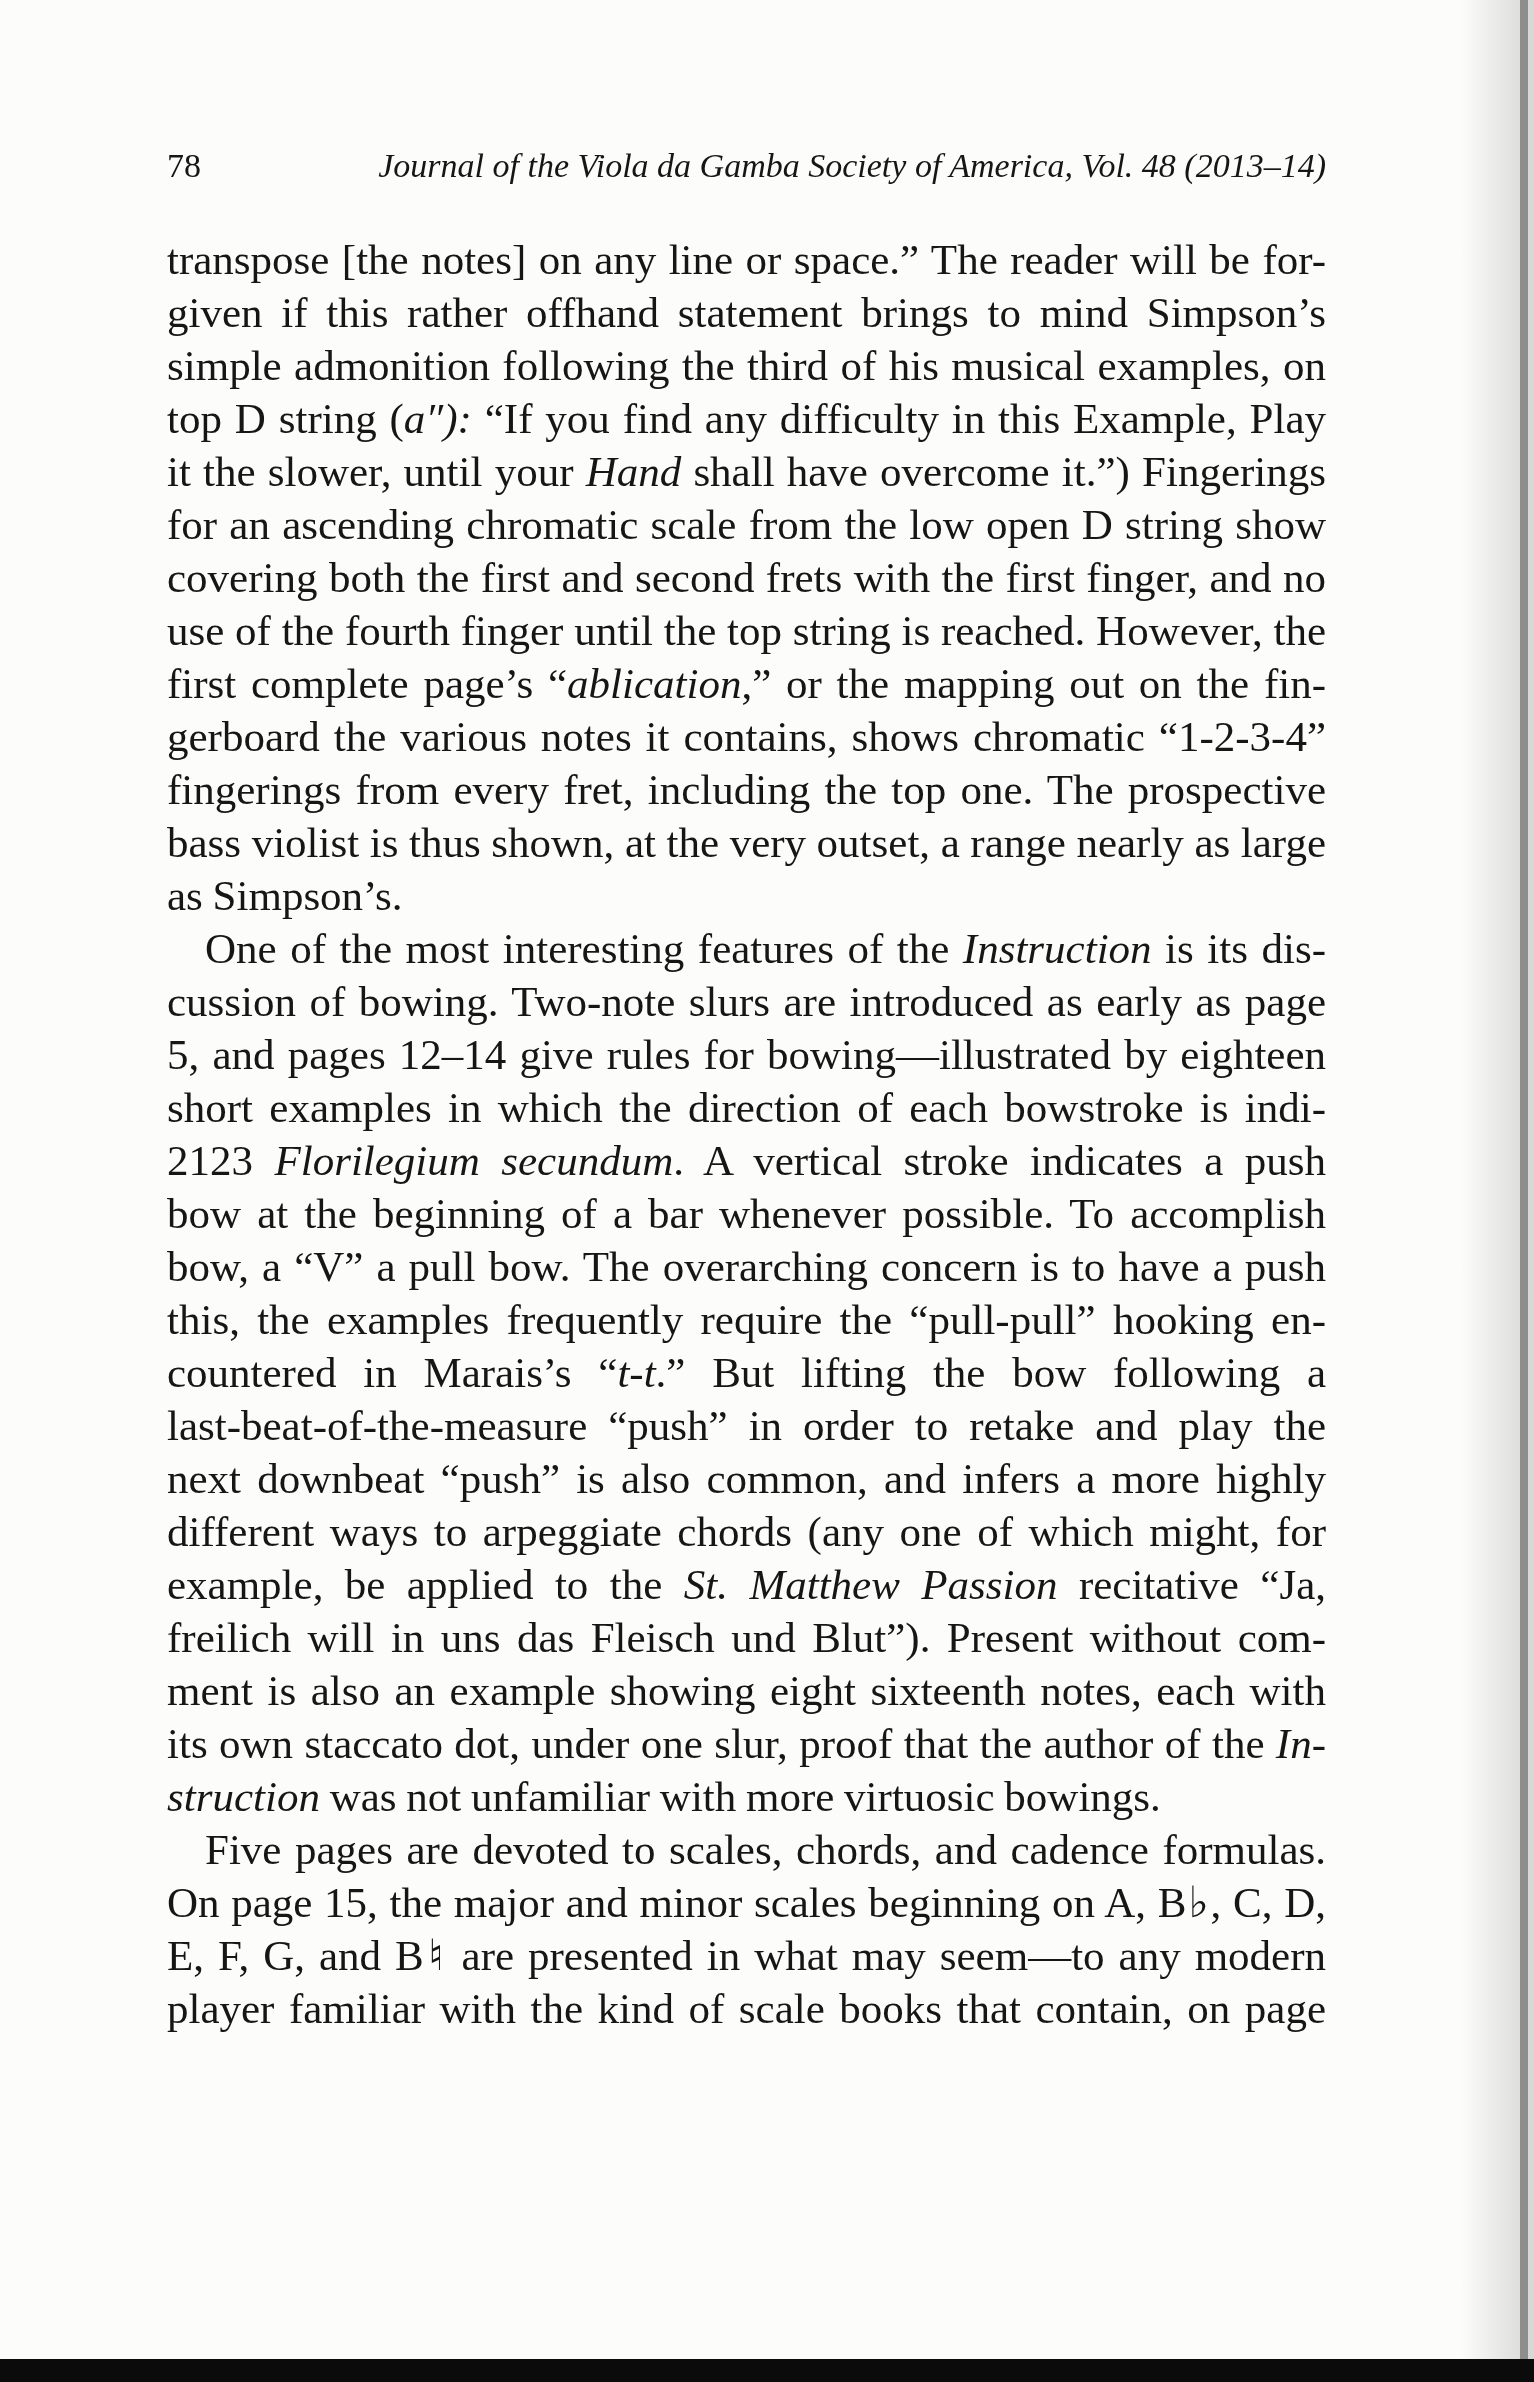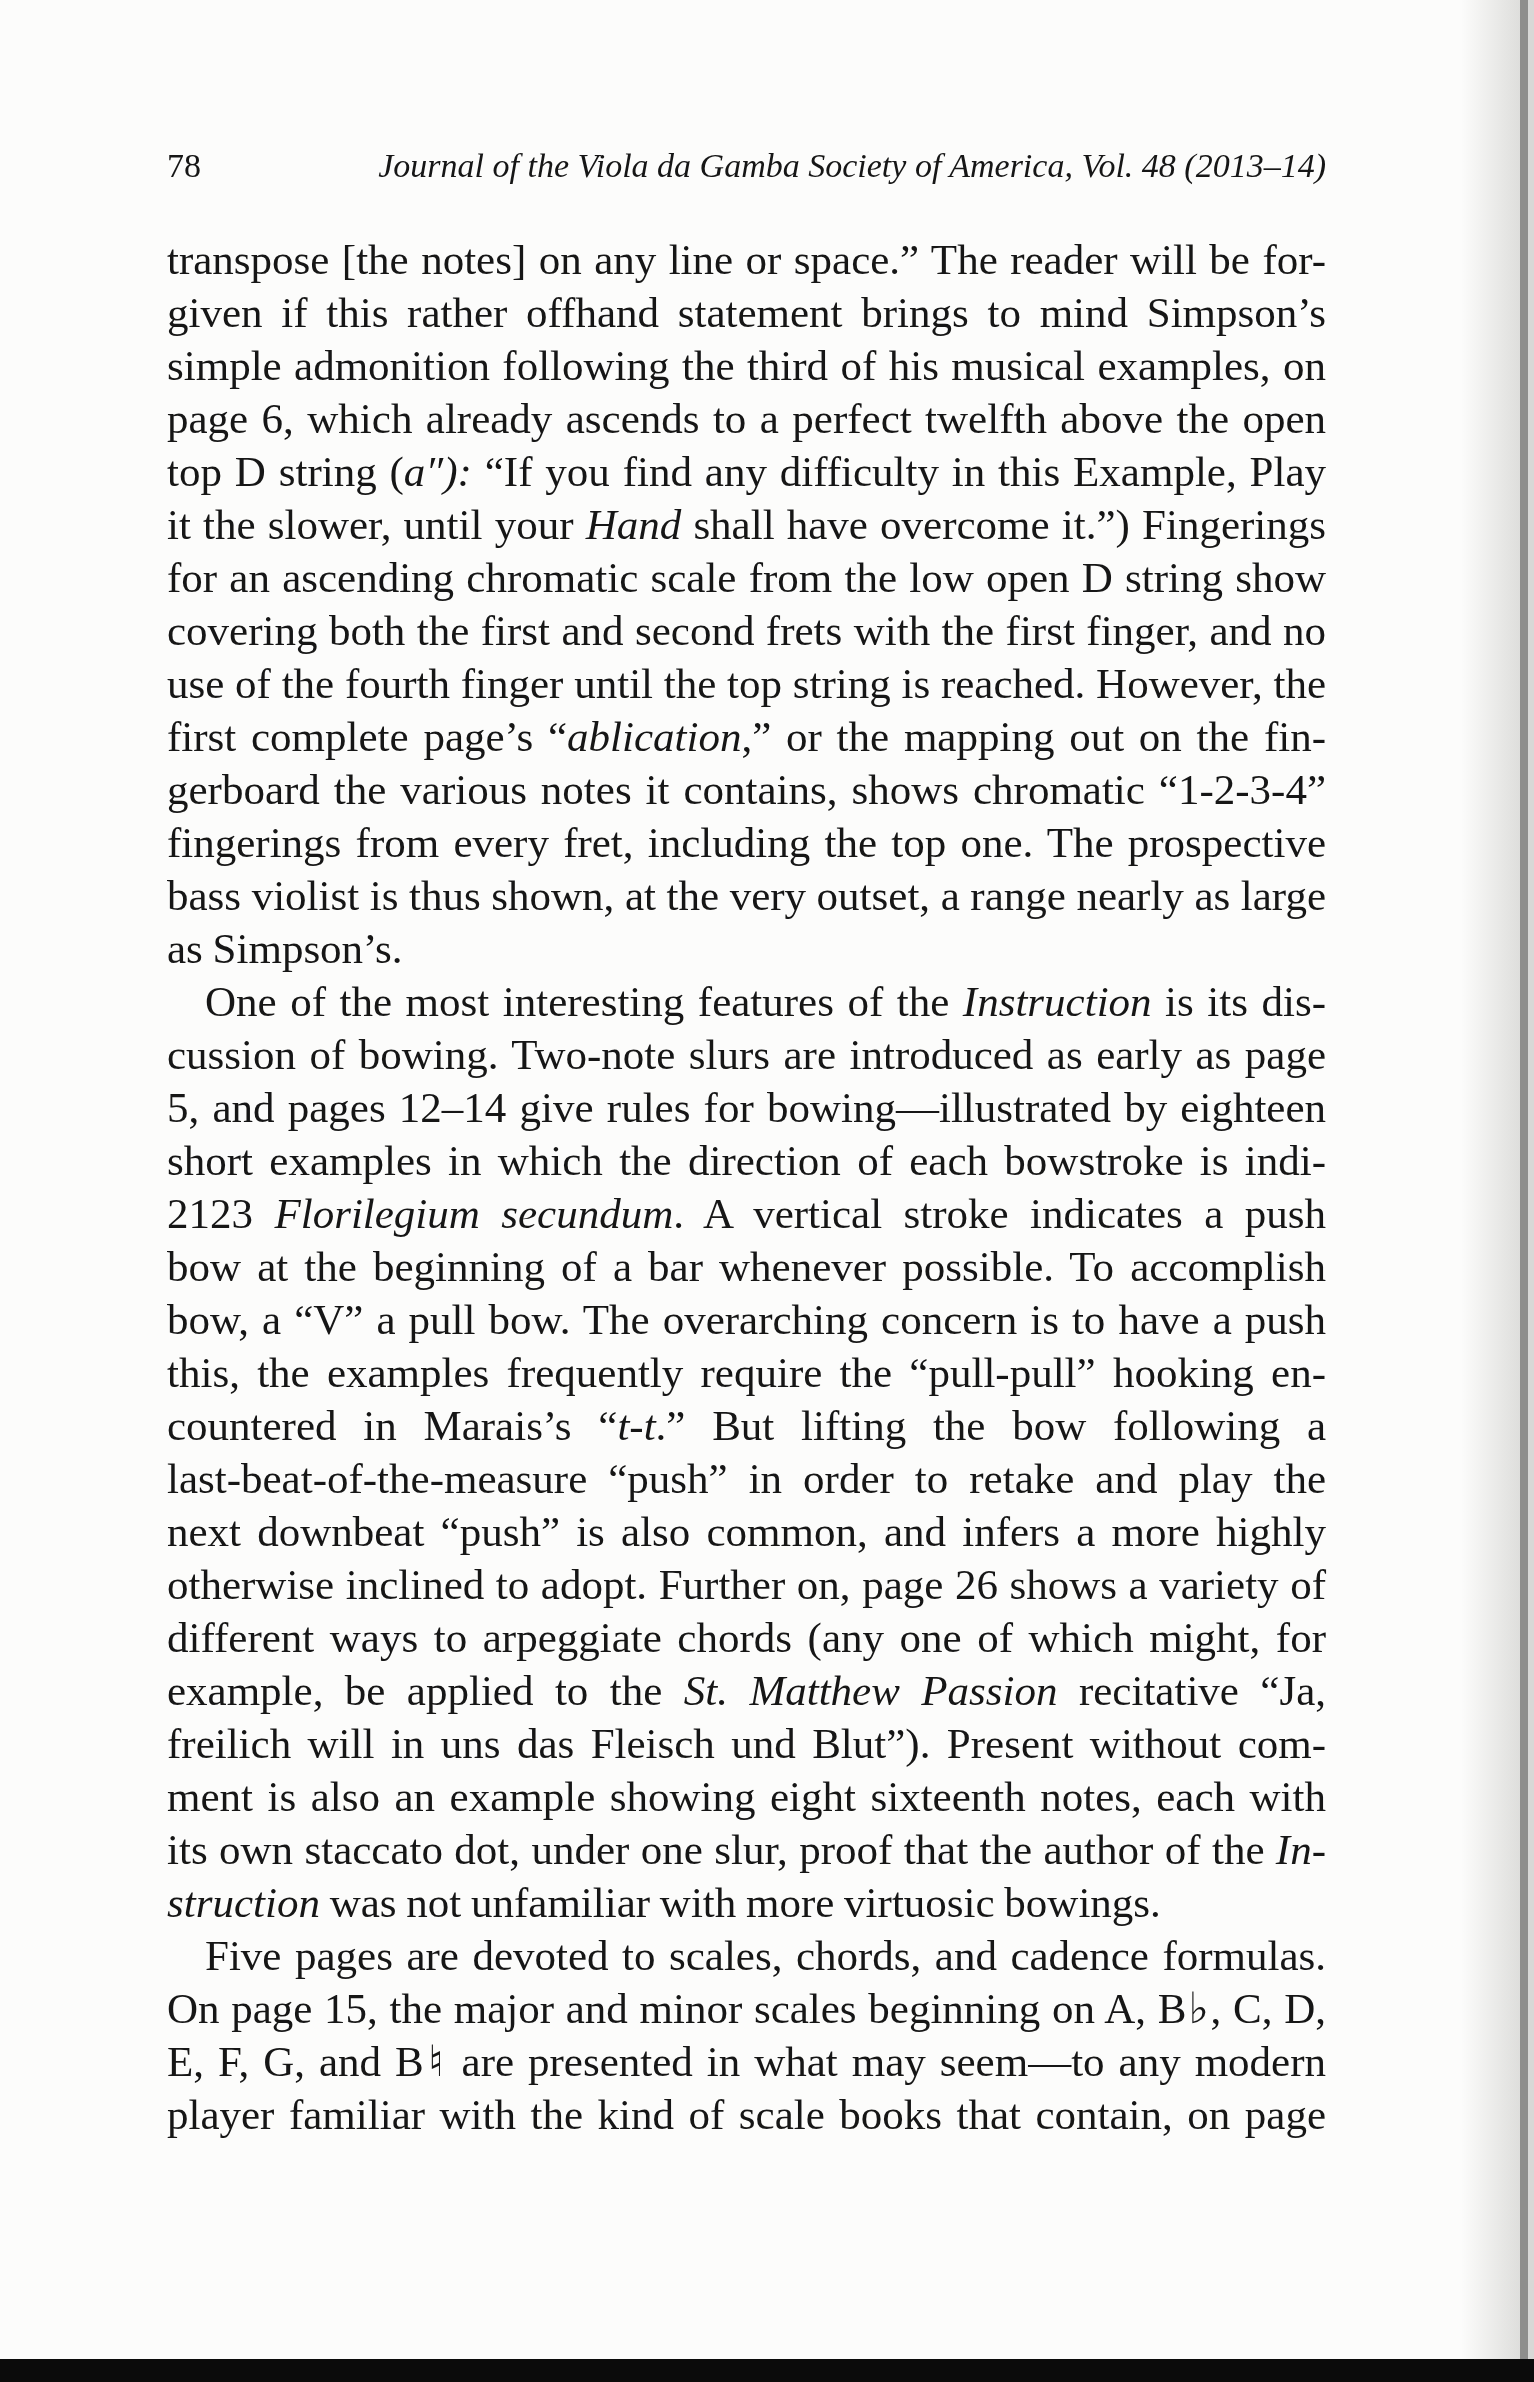--- a/index.html
+++ b/index.html
@@ -73,21 +73,20 @@
 
   <div class="running-head">
     <span class="pageno">78</span>
     <span class="title">Journal of the Viola da Gamba Society of America, Vol. 48 (2013–14)</span>
   </div>
 
   <div class="body-text">
       <div class="line j"><span>transpose [the notes] on any line or space.” The reader will be for-</span></div>
       <div class="line j"><span>given if this rather offhand statement brings to mind Simpson’s</span></div>
       <div class="line j"><span>simple admonition following the third of his musical examples, on</span></div>
-      <div class="line j"><span>page 6, which already ascends to a perfect twelfth above the open</span></div>
       <div class="line j"><span>top D string (</span><em>a″):</em><span> “If you find any difficulty in this Example, Play</span></div>
       <div class="line j"><span>it the slower, until your </span><em>Hand</em><span> shall have overcome it.”) Fingerings</span></div>
       <div class="line j"><span>for an ascending chromatic scale from the low open D string show</span></div>
       <div class="line j"><span>covering both the first and second frets with the first finger, and no</span></div>
       <div class="line j"><span>use of the fourth finger until the top string is reached. However, the</span></div>
       <div class="line j"><span>first complete page’s “</span><em>ablication</em><span>,” or the mapping out on the fin-</span></div>
       <div class="line j"><span>gerboard the various notes it contains, shows chromatic “1-2-3-4”</span></div>
       <div class="line j"><span>fingerings from every fret, including the top one. The prospective</span></div>
       <div class="line j"><span>bass violist is thus shown, at the very outset, a range nearly as large</span></div>
       <div class="line"><span>as Simpson’s.</span></div>
@@ -95,21 +94,20 @@
       <div class="line j"><span>cussion of bowing. Two-note slurs are introduced as early as page</span></div>
       <div class="line j"><span>5, and pages 12–14 give rules for bowing—illustrated by eighteen</span></div>
       <div class="line j"><span>short examples in which the direction of each bowstroke is indi-</span></div>
       <div class="line j"><span>2123 </span><em>Florilegium secundum</em><span>. A vertical stroke indicates a push</span></div>
       <div class="line j"><span>bow at the beginning of a bar whenever possible. To accomplish</span></div>
       <div class="line j"><span>bow, a “V” a pull bow. The overarching concern is to have a push</span></div>
       <div class="line j"><span>this, the examples frequently require the “pull-pull” hooking en-</span></div>
       <div class="line j"><span>countered in Marais’s “</span><em>t-t</em><span>.” But lifting the bow following a</span></div>
       <div class="line j"><span>last-beat-of-the-measure “push” in order to retake and play the</span></div>
       <div class="line j"><span>next downbeat “push” is also common, and infers a more highly</span></div>
-      <div class="line j"><span>otherwise inclined to adopt. Further on, page 26 shows a variety of</span></div>
       <div class="line j"><span>different ways to arpeggiate chords (any one of which might, for</span></div>
       <div class="line j"><span>example, be applied to the </span><em>St. Matthew Passion</em><span> recitative “Ja,</span></div>
       <div class="line j"><span>freilich will in uns das Fleisch und Blut”). Present without com-</span></div>
       <div class="line j"><span>ment is also an example showing eight sixteenth notes, each with</span></div>
       <div class="line j"><span>its own staccato dot, under one slur, proof that the author of the </span><em>In-</em></div>
       <div class="line"><em>struction</em><span> was not unfamiliar with more virtuosic bowings.</span></div>
       <div class="line j indent"><span>Five pages are devoted to scales, chords, and cadence formulas.</span></div>
       <div class="line j"><span>On page 15, the major and minor scales beginning on A, B♭, C, D,</span></div>
       <div class="line j"><span>E, F, G, and B♮ are presented in what may seem—to any modern</span></div>
       <div class="line j"><span>player familiar with the kind of scale books that contain, on page</span></div>

